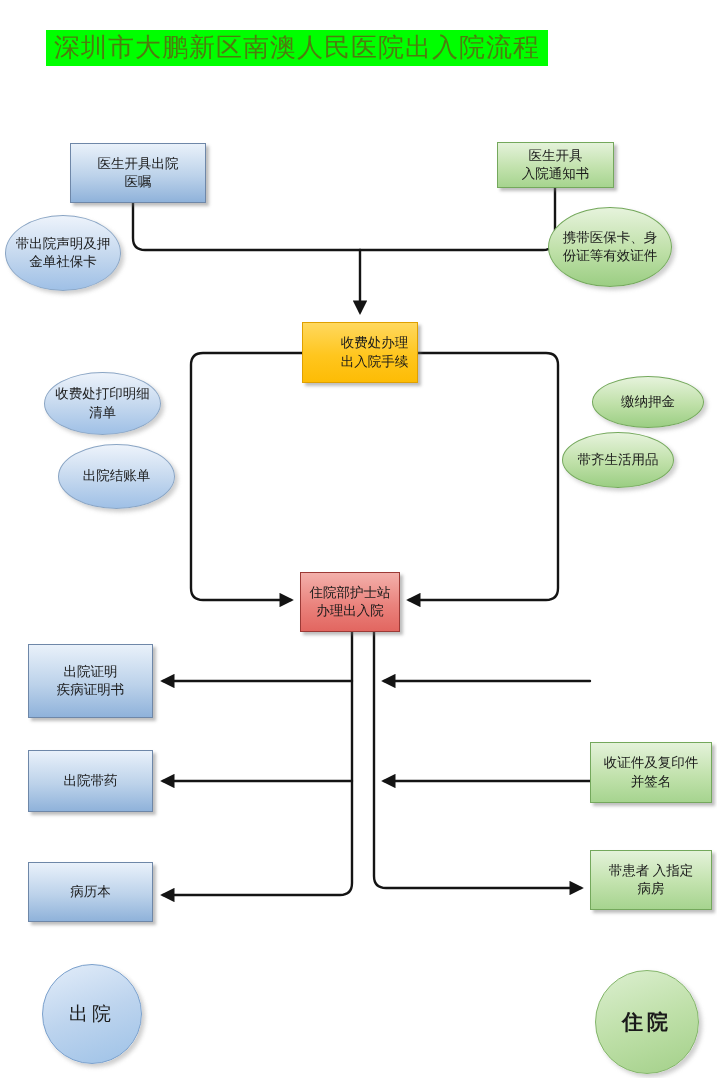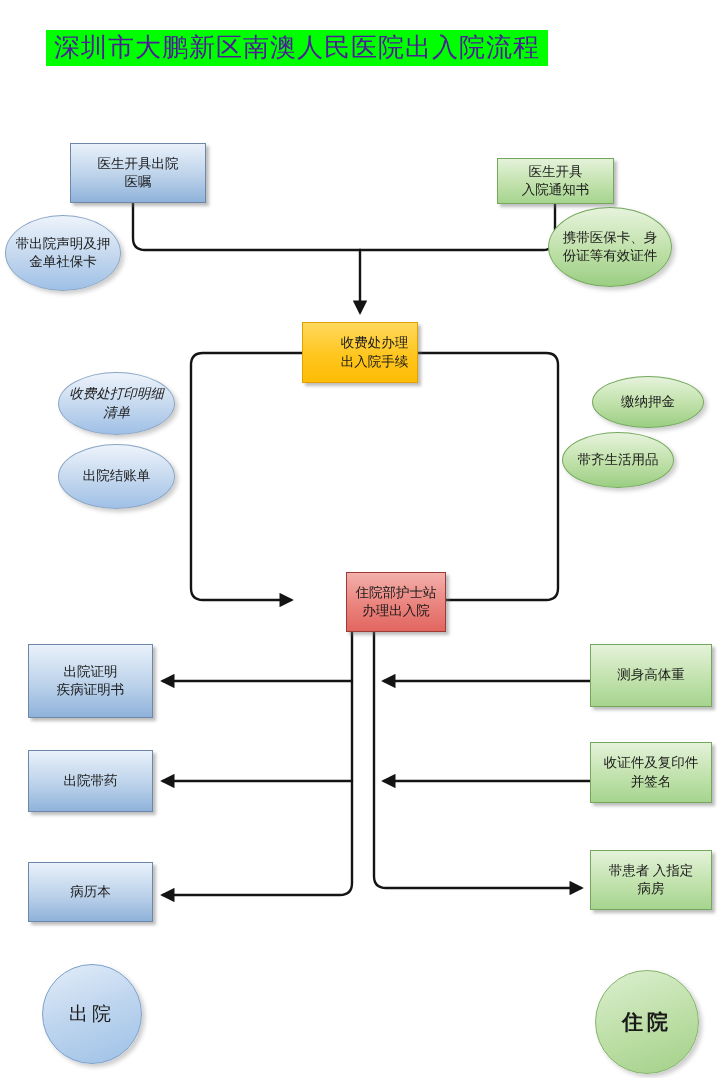--- a/index.html
+++ b/index.html
@@ -2,21 +2,21 @@
 <html><head>
 <meta charset="utf-8">
 <style>
   html,body{margin:0;padding:0;background:#ffffff;}
   .stage{
     position:relative;width:717px;height:1078px;background:#ffffff;overflow:hidden;
     font-family:"Liberation Serif","DejaVu Serif",serif;color:#1a1a1a;
   }
   .title{
     position:absolute;left:46px;top:30px;
-    background:#00ff00;color:#4c1d95;
+    background:#00ff00;color:#4d7c0f;
     font-size:26px;line-height:34px;padding:1px 8px;letter-spacing:1px;
     white-space:nowrap;
   }
   .node{
     position:absolute;display:flex;align-items:center;justify-content:center;
     text-align:center;font-size:13.5px;line-height:1.35;white-space:pre-line;
     box-sizing:border-box;
   }
   .rect{box-shadow:3px 3px 3px rgba(110,110,110,0.45);}
   .ellipse,.circle{border-radius:50%;box-shadow:3px 3px 4px rgba(130,130,130,0.40);}
@@ -85,52 +85,51 @@
       <path d="M590,681 H384" marker-end="url(#ah)"></path>
       <path d="M590,781 H384" marker-end="url(#ah)"></path>
     </g>
   </svg>
 
   <div class="title">深圳市大鹏新区南澳人民医院出入院流程</div>
 
   <div class="node rect blue-rect" style="left:70px;top:143px;width:136px;height:60px;">医生开具出院
 医嘱</div>
 
-  <div class="node rect green-rect" style="left:497px;top:142px;width:117px;height:46px;margin-top:16px;">医生开具
+  <div class="node rect green-rect" style="left:497px;top:142px;width:117px;height:46px;">医生开具
 入院通知书</div>
 
   <div class="node ellipse blue-ellipse" style="left:5px;top:215px;width:116px;height:76px;">带出院声明及押
 金单社保卡</div>
 
   <div class="node ellipse green-ellipse" style="left:548px;top:207px;width:124px;height:80px;">携带医保卡、身
 份证等有效证件</div>
 
   <div class="node rect orange-rect" style="left:302px;top:322px;width:116px;height:61px;padding-left:29px;">收费处办理
 出入院手续</div>
 
-  <div class="node ellipse blue-ellipse" style="left:58px;top:372px;width:117px;height:63px;font-style:italic;">收费处打印明细
+  <div class="node ellipse blue-ellipse" style="left:44px;top:372px;width:117px;height:63px;">收费处打印明细
 清单</div>
 
   <div class="node ellipse blue-ellipse" style="left:58px;top:444px;width:117px;height:65px;">出院结账单</div>
 
   <div class="node ellipse green-ellipse" style="left:592px;top:376px;width:112px;height:52px;">缴纳押金</div>
 
   <div class="node ellipse green-ellipse" style="left:562px;top:432px;width:112px;height:56px;">带齐生活用品</div>
 
-  <div class="node rect red-rect" style="left:300px;top:572px;width:100px;height:60px;margin-left:46px;">住院部护士站
+  <div class="node rect red-rect" style="left:300px;top:572px;width:100px;height:60px;">住院部护士站
 办理出入院</div>
 
   <div class="node rect blue-rect" style="left:28px;top:644px;width:125px;height:74px;">出院证明
 疾病证明书</div>
 
   <div class="node rect blue-rect" style="left:28px;top:862px;width:125px;height:60px;">病历本</div>
 
   <div class="node rect blue-rect" style="left:28px;top:750px;width:125px;height:62px;">出院带药</div>
 
-  <div class="node rect green-rect" style="left:590px;top:644px;width:122px;height:63px;">测身高体重</div>
 
   <div class="node rect green-rect" style="left:590px;top:742px;width:122px;height:61px;">收证件及复印件
 并签名</div>
 
   <div class="node rect green-rect" style="left:590px;top:850px;width:122px;height:60px;">带患者 入指定
 病房</div>
 
   <div class="node circle blue-circle" style="left:42px;top:964px;width:100px;height:100px;">出院</div>
 
   <div class="node circle green-circle" style="left:595px;top:970px;width:104px;height:104px;">住院</div>

